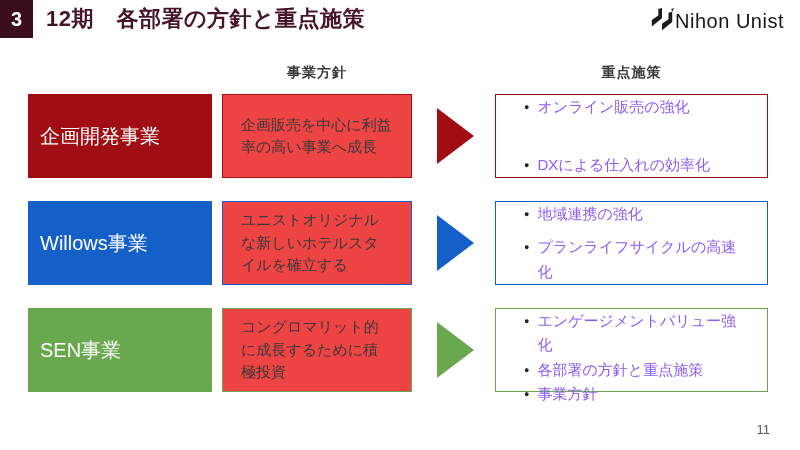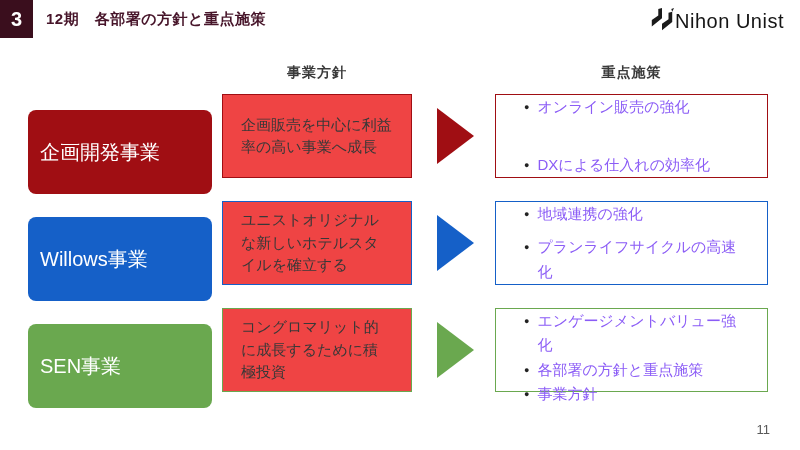--- a/index.html
+++ b/index.html
@@ -3,41 +3,41 @@
 <meta charset="utf-8">
 <style>
   html,body{margin:0;padding:0;}
   body{font-family:"Liberation Sans","DejaVu Sans",sans-serif;background:#e8e8e8;}
   .slide{position:relative;width:800px;height:450px;background:#ffffff;overflow:hidden;margin:0 auto;}
 
   
   .num-tile{position:absolute;left:0;top:0;width:33px;height:38px;background:#3a0e1d;
     color:#ffffff;font-size:20px;font-weight:bold;display:flex;align-items:center;justify-content:center;}
   .slide-title{position:absolute;left:46px;top:0;height:38px;display:flex;align-items:center;
-    font-size:15px;font-weight:bold;color:#47152a;letter-spacing:.5px;}
+    font-size:22px;font-weight:bold;color:#47152a;letter-spacing:.5px;}
   .logo{position:absolute;right:16px;top:8px;display:flex;align-items:center;}
   .logo-text{font-size:20px;color:#151515;letter-spacing:.5px;}
 
   
   .col-header{position:absolute;top:64px;height:20px;font-size:14px;font-weight:600;color:#3a3a3a;
     text-align:center;letter-spacing:1px;}
   .col-header.policy{left:222px;width:190px;}
   .col-header.measures{left:495px;width:273px;}
 
   
   .row{position:absolute;left:0;width:800px;height:84px;}
   .row.r0{top:94px;}
   .row.r1{top:201px;}
   .row.r2{top:308px;}
   .row-red{--c:#a00e13;}
   .row-blue{--c:#1560c8;}
   .row-green{--c:#6aa84f;}
 
-  .label-box{position:absolute;left:28px;top:16px;width:184px;height:100%;background:var(--c);
-    color:#ffffff;font-size:20px;display:flex;align-items:center;padding-left:12px;box-sizing:border-box;border-radius:8px;}
+  .label-box{position:absolute;left:28px;top:0;width:184px;height:100%;background:var(--c);
+    color:#ffffff;font-size:20px;display:flex;align-items:center;padding-left:12px;box-sizing:border-box;}
   .policy-box{position:absolute;left:222px;top:0;width:190px;height:100%;border:1.5px solid var(--c);
     background:#ef4444;box-sizing:border-box;display:flex;align-items:center;padding:18px 18px;
     font-size:15px;line-height:1.5;color:#383838;}
   .arrow{position:absolute;left:437px;top:50%;transform:translateY(-50%);width:0;height:0;
     border-left:37px solid var(--c);border-top:28px solid transparent;border-bottom:28px solid transparent;}
   .measures-box{position:absolute;left:495px;top:0;width:273px;height:100%;border:1.5px solid var(--c);
     background:#fff;box-sizing:border-box;display:flex;flex-direction:column;justify-content:space-between;
     padding:0 28px;font-size:15px;line-height:1.62;color:#8b5cf6;}
   .bullet{display:flex;align-items:baseline;}
   .bullet::before{content:"●";font-size:9px;margin-right:8px;position:relative;top:-2px;color:#222;}

